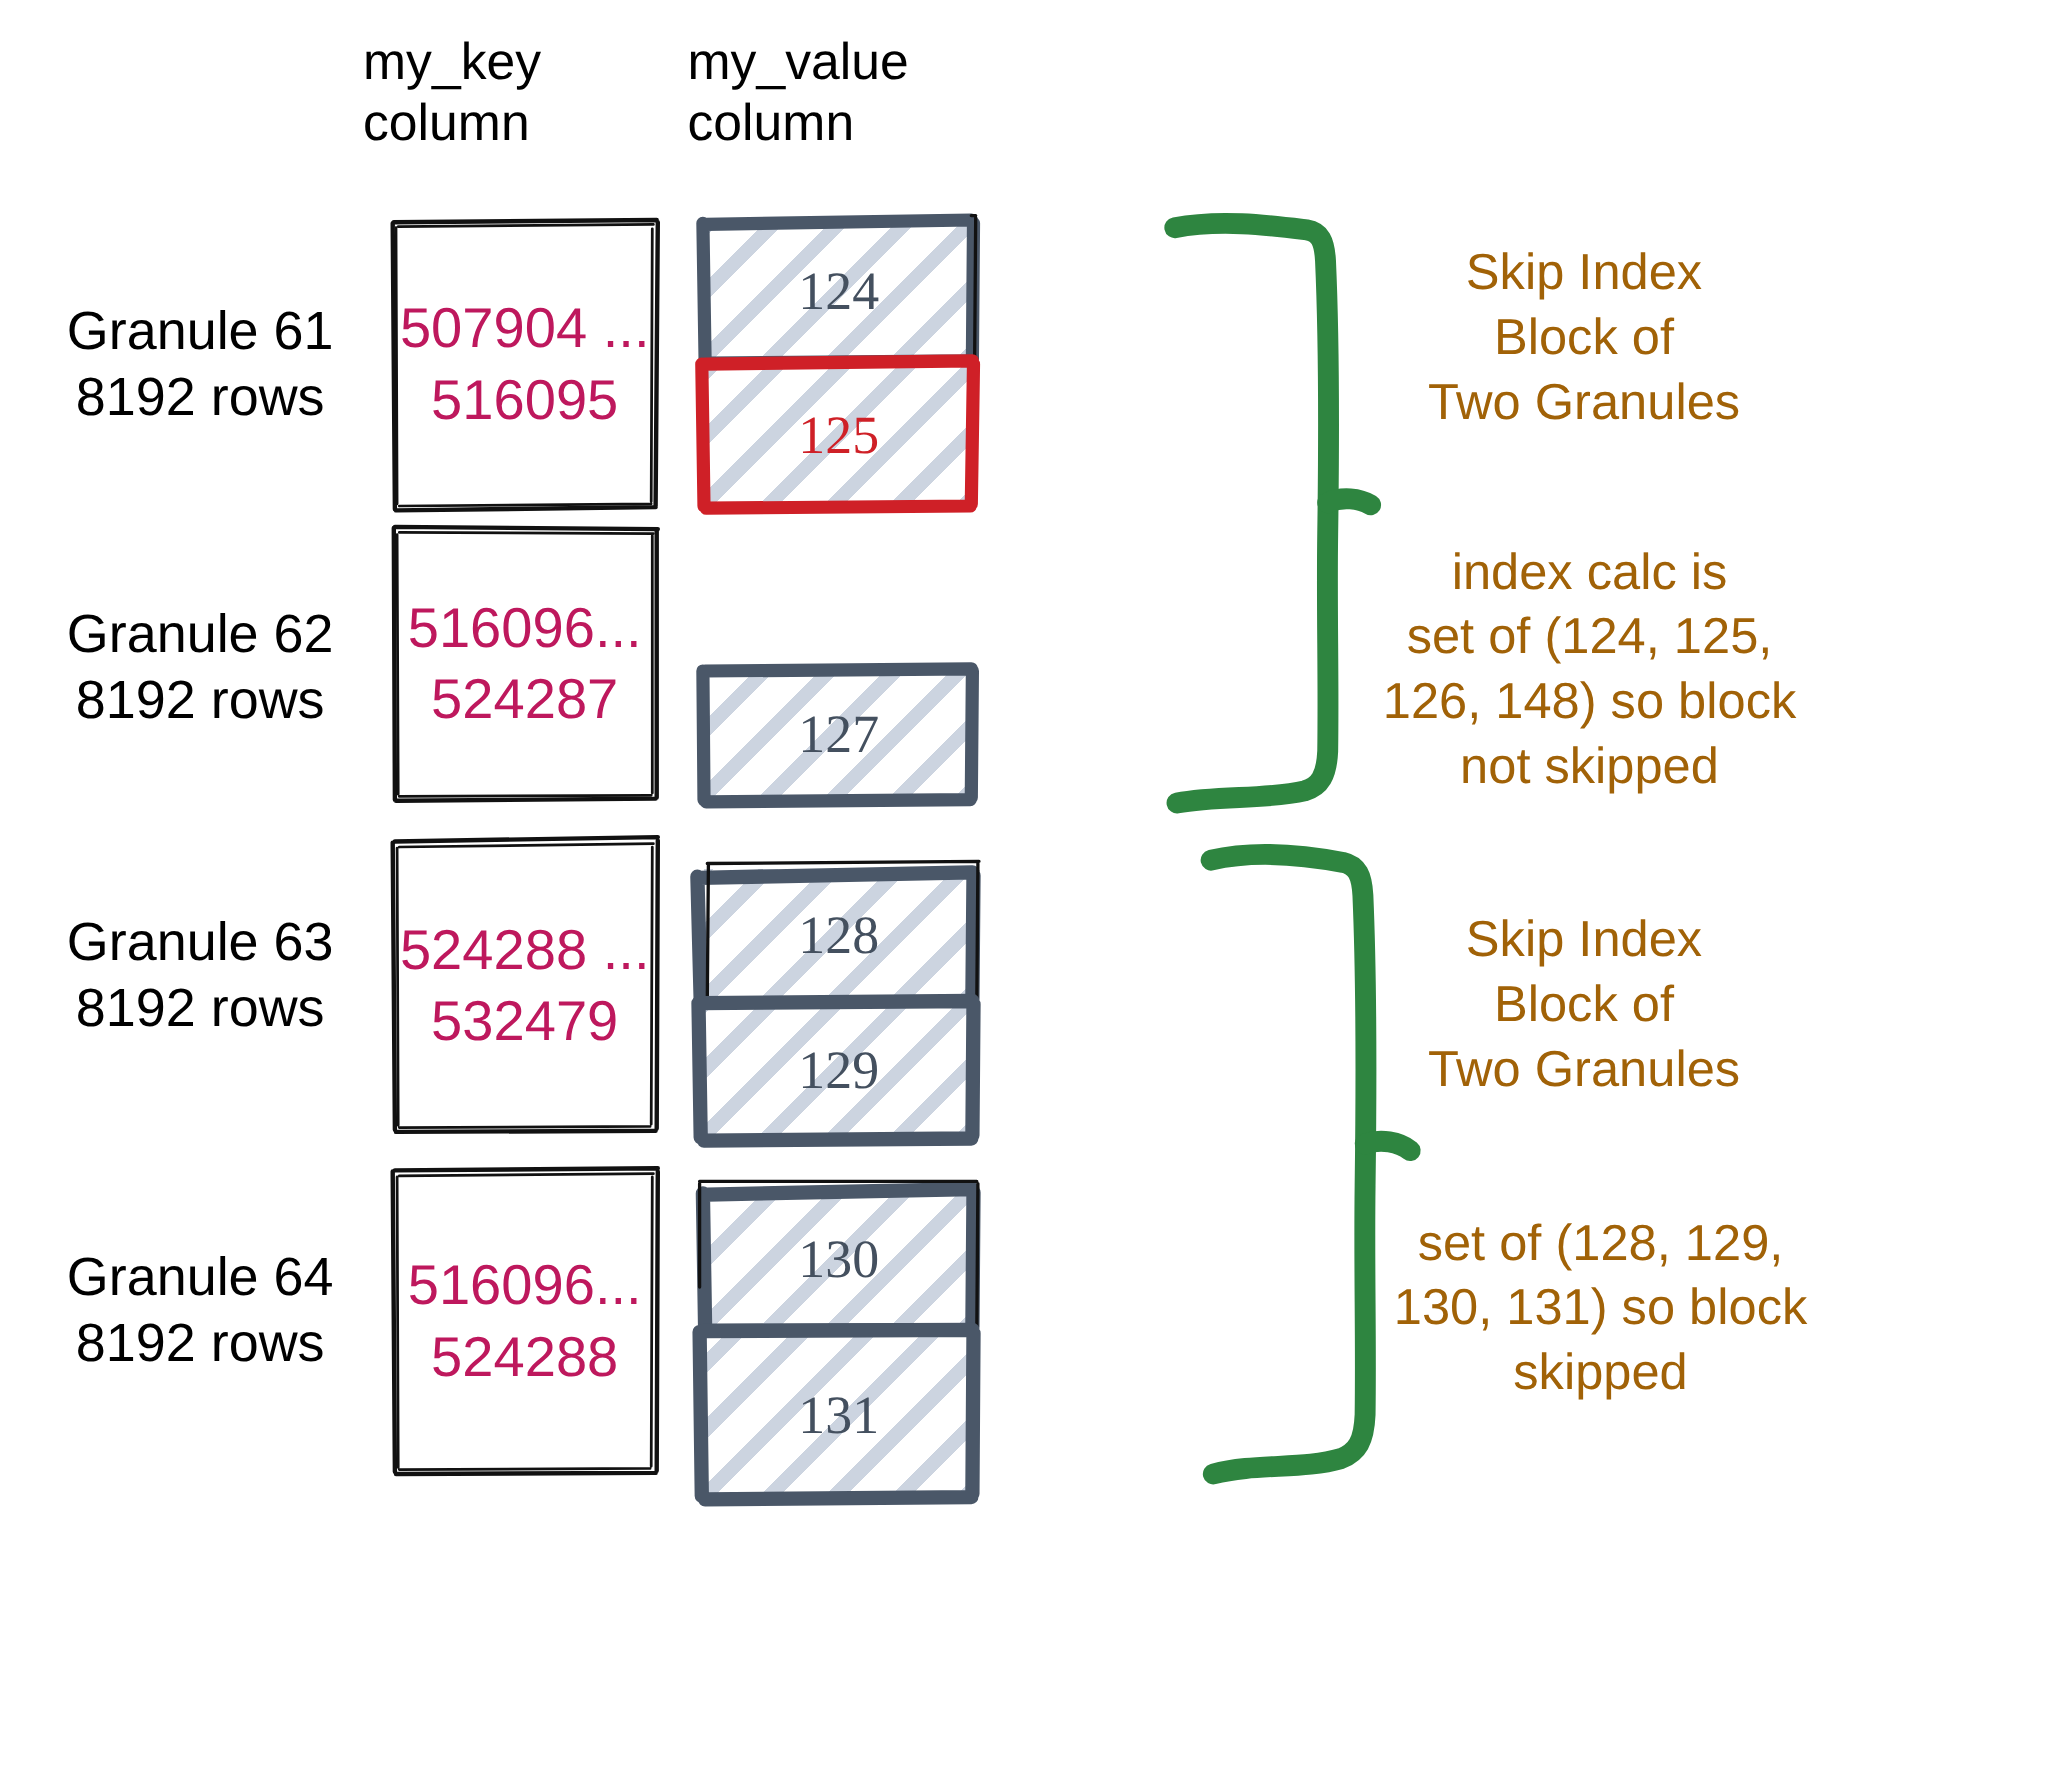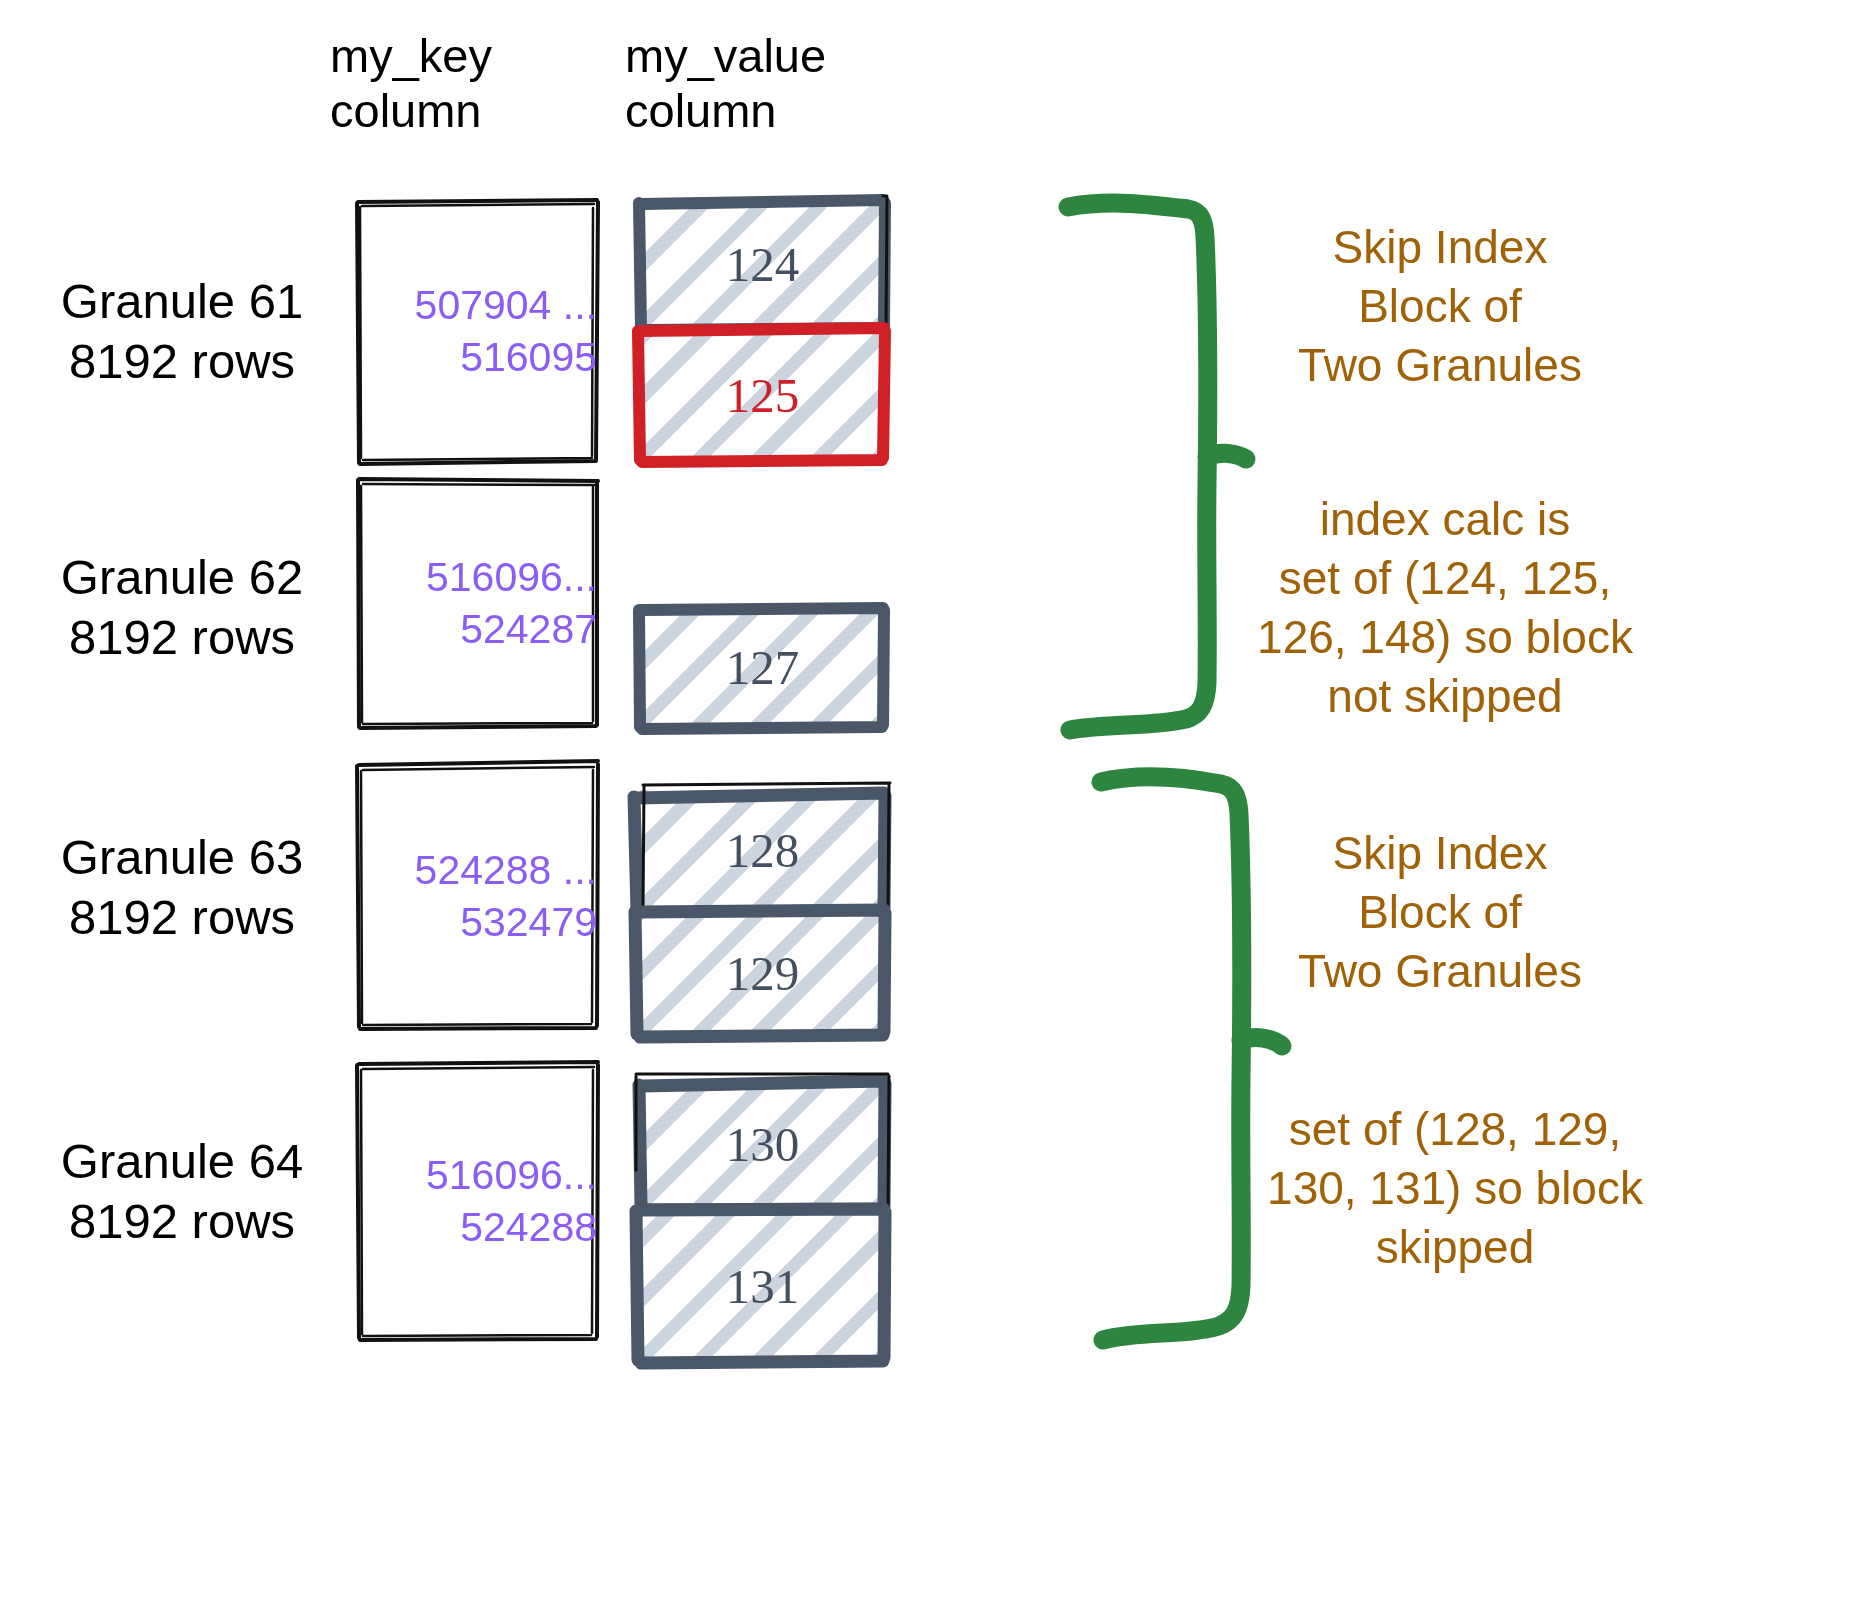--- a/index.html
+++ b/index.html
@@ -41,24 +41,24 @@
     left: 357px;
     width: 240px;
     background: #ffffff;
   }
   .key-box .sketch { position: absolute; inset: -6px; width: calc(100% + 12px); height: calc(100% + 12px); overflow: visible; }
   .key-text {
     position: absolute;
     left: 0; right: 0;
     top: 50%;
     transform: translateY(-50%);
-    text-align: right;
-    font-size: 41px;
+    text-align: center;
+    font-size: 51px;
     line-height: 1.28;
-    color: #8b5cf6;
+    color: #be185d;
     white-space: pre-line;
   }
 
   
   .val-cell {
     position: absolute;
     left: 640px;
     width: 245px;
     background: #ffffff;
     background-image: repeating-linear-gradient(

